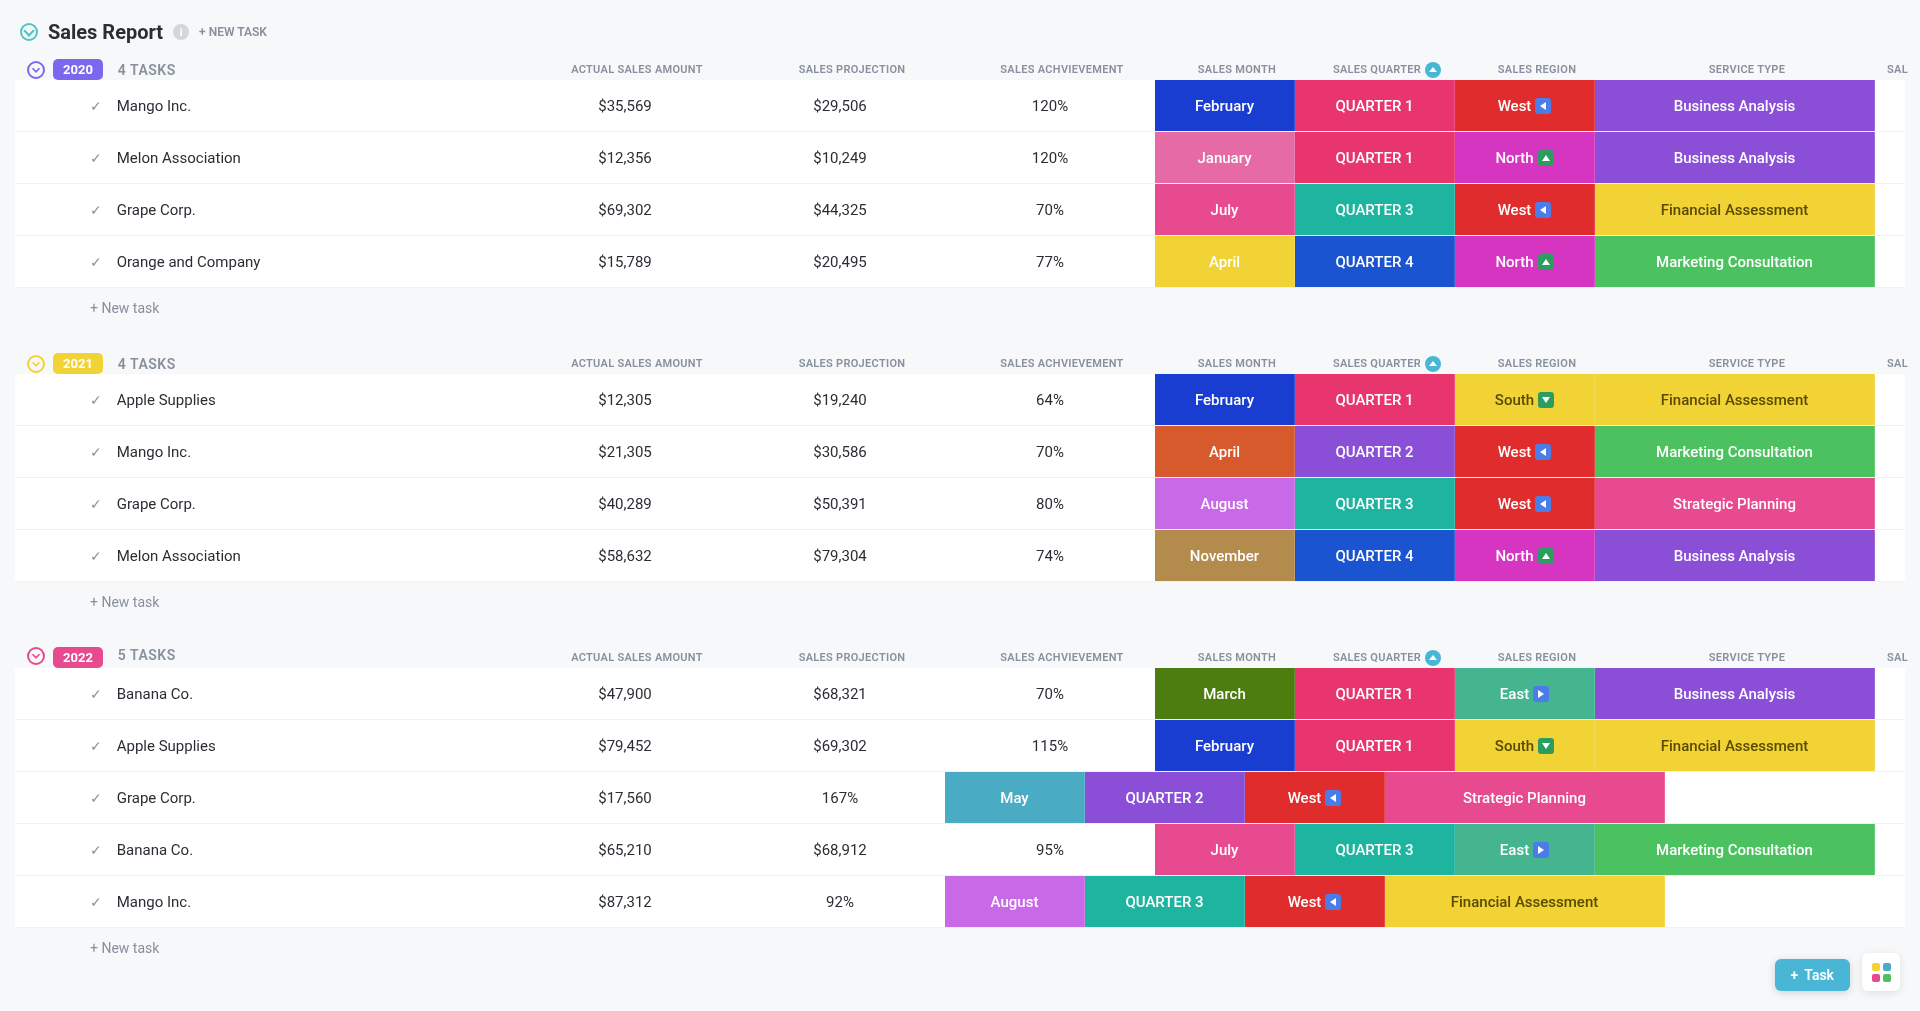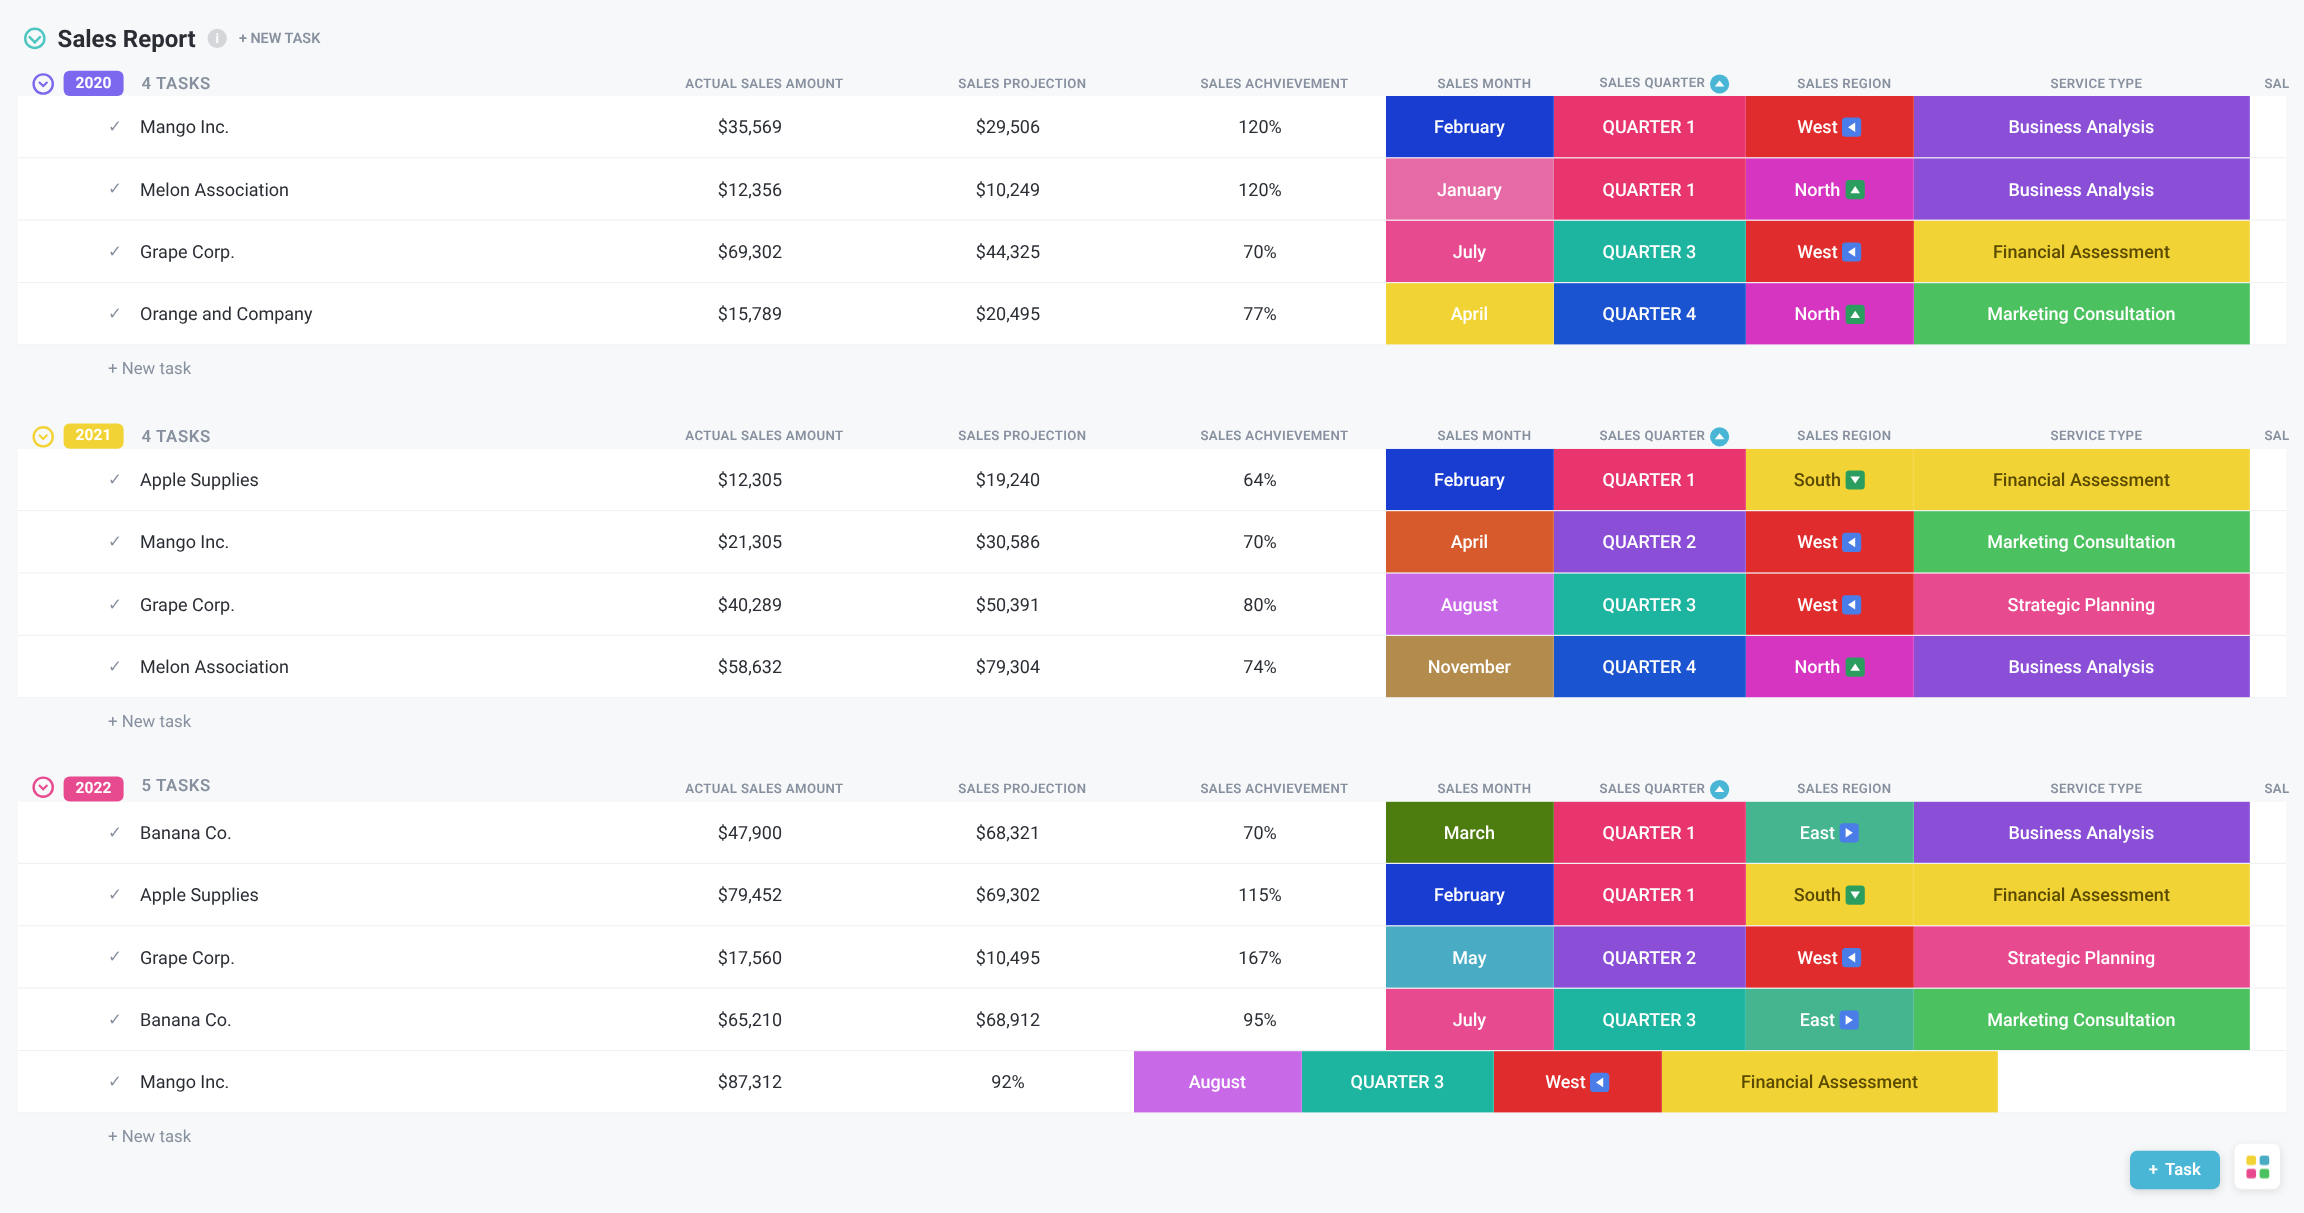--- a/index.html
+++ b/index.html
@@ -442,21 +442,20 @@
     <div class="col col-region tag-cell" style="background:#f2d335;color:#5a4a00">South<span class="region-arrow arrow-down"></span></div>
     <div class="col col-service tag-cell" style="background:#f2d335;color:#5a4a00">Financial Assessment</div>
     <div class="col col-extra"></div>
   </div>
         <div class="row">
     <div class="col-name">
       <span class="check-icon">✓</span>
       <span>Grape Corp.</span>
     </div>
     <div class="col col-actual">$17,560</div>
-    <div class="col col-proj">$10,495</div>
     <div class="col col-ach">167%</div>
     <div class="col col-month tag-cell" style="background:#4aabc4">May</div>
     <div class="col col-quarter tag-cell" style="background:#8a4fd6">QUARTER 2</div>
     <div class="col col-region tag-cell" style="background:#e02c2c;">West<span class="region-arrow arrow-left"></span></div>
     <div class="col col-service tag-cell" style="background:#e84a8f;">Strategic Planning</div>
     <div class="col col-extra"></div>
   </div>
         <div class="row">
     <div class="col-name">
       <span class="check-icon">✓</span>

